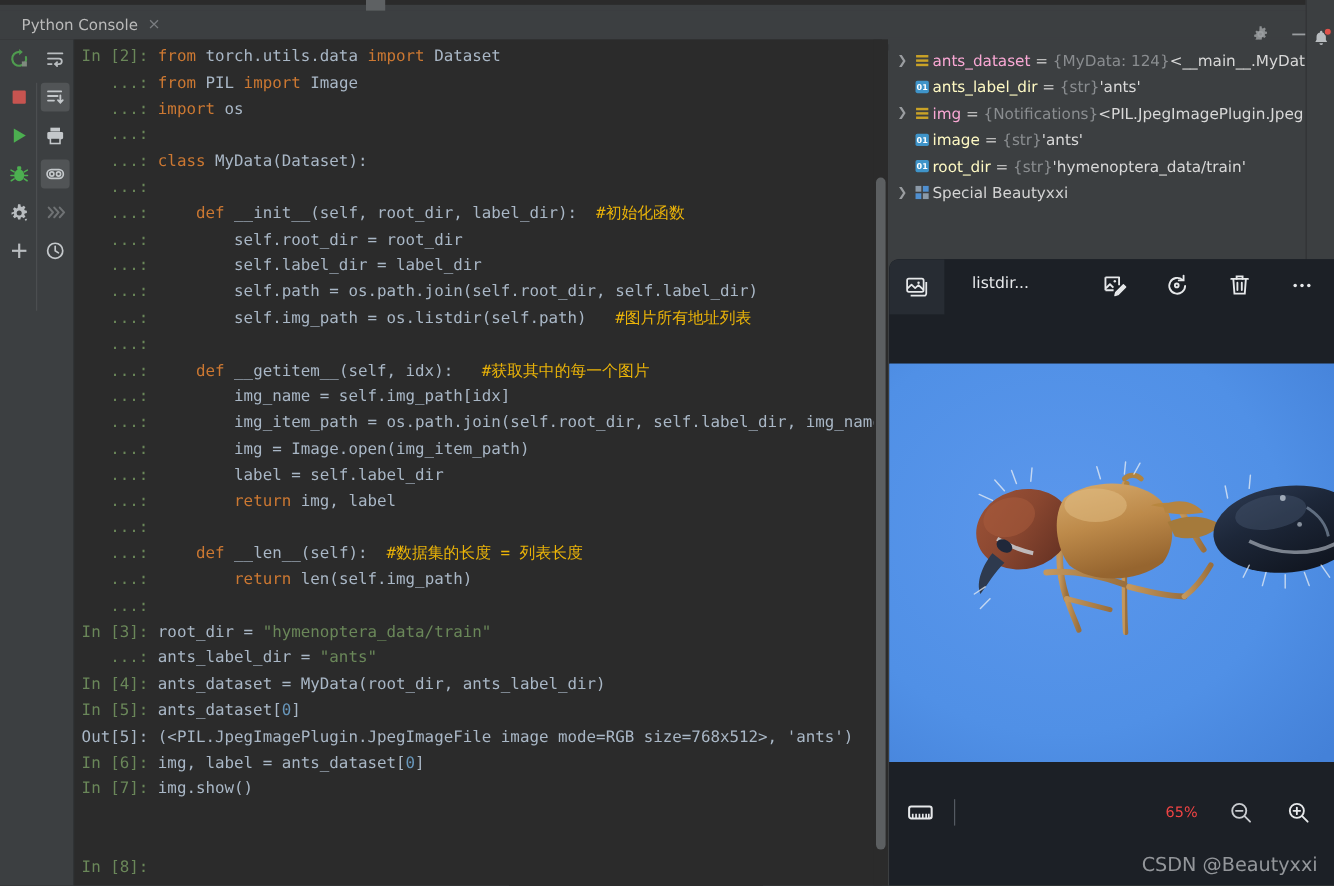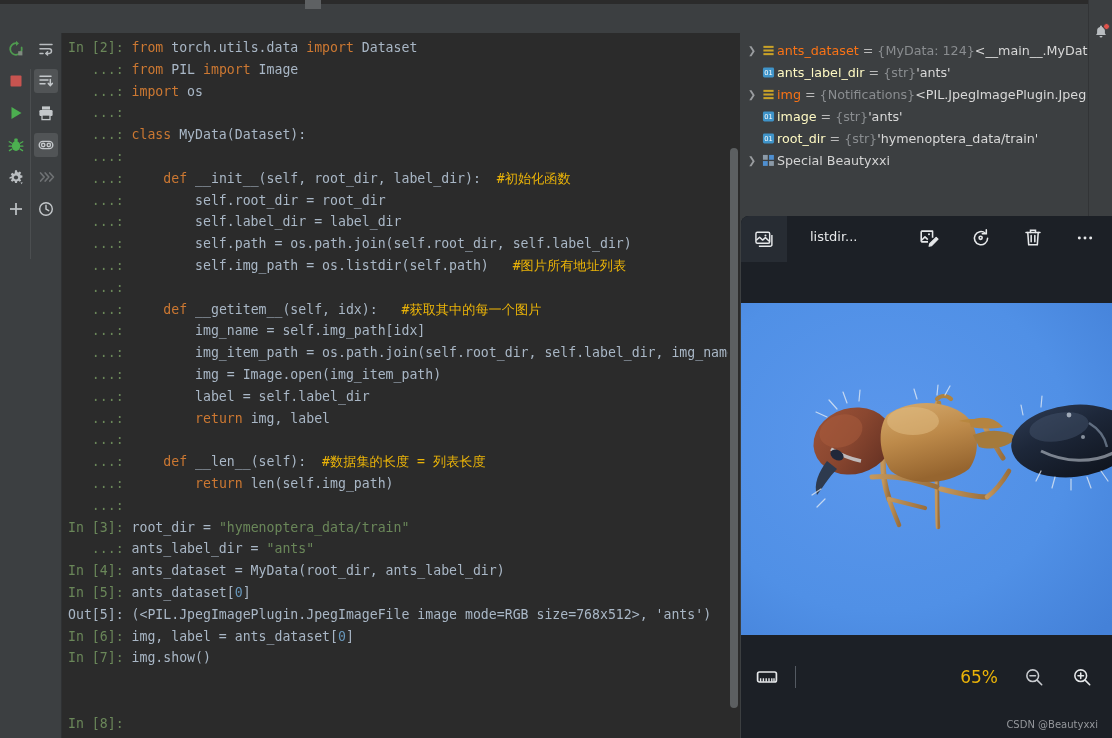--- a/index.html
+++ b/index.html
@@ -117,22 +117,22 @@
     overflow: hidden;
   }
   .var-row {
     display: flex; align-items: center; height: 22px;
     font-size: 12.7px; color: #a9b7c6; white-space: nowrap;
   }
   .arrow {
     width: 14px; text-align: center; color: #9a9da0; font-size: 10px; flex: 0 0 14px;
   }
   .arrow.blank { visibility: hidden; }
-  .vicon { width: 18px; flex: 0 0 18px; display:flex; align-items:flex-start; justify-content:center; }
-  .vname-obj { color: #f97316; }
+  .vicon { width: 18px; flex: 0 0 18px; display:flex; align-items:flex-start; justify-content:center;font-weight:bold; }
+  .vname-obj { color: #f9a8d4; }
   .vname-str { color: #fef9c3; }
   .vtype { color: #8a8d90; text-align: center; }
   .vval { color: #d8d8d8; }
   .veq { color: #bbbbbb; padding: 0 4px; }
   .spec-label { color: #d4d4d4; }
 
   
   .notif-rail {
     position: absolute; left: 1088px; top: 0px; width: 24px; height: 738px;
     background: #3c3f41; border-left: 1px solid #323436;
@@ -175,39 +175,60 @@
   .viewer-bottom {
     position: absolute; left: 0; bottom: 0; width: 371px; height: 103px; background: #1c2026;
   }
   .vb-bar {
     position: absolute; left: 0px; top: 22px; width: 371px; height: 40px;
     display: flex; align-items: center;
   }
   .vb-left { margin-left: 12px; width: 28px; display: flex; align-items: center; justify-content: center; }
   .vb-sep { margin-left: 14px; width: 1px; height: 22px; background: #545a62; }
   .vb-right { margin-left: auto; margin-right: 18px; display: flex; align-items: center; gap: 24px; }
-  .zoom-pct { color: #eab308; font-size: 17px; }
+  .zoom-pct { color: #ef4444; font-size: 12px; }
   .watermark {
     position: absolute; right: 14px; bottom: 8px;
-    color: #a8abaf; font-size: 10px; opacity: .85;
+    color: #a8abaf; font-size: 16px; opacity: .85;
   }
 
   svg { display: block; }
 </style>
 </head>
 <body>
 
 <div id="root">
 
   <div class="top-strip">
     <div class="top-strip-dark"></div>
     <div class="top-strip-nub"></div>
     <div class="top-ghost-text">﻿</div>
   </div>
 
+  <div class="tabbar">
+    <div class="tab">
+      <span>Python Console</span>
+      <span class="close-x">×</span>
+    </div>
+    <div class="tabbar-right">
+      <span class="icon-btn">
+        <svg width="15" height="15" viewBox="0 0 16 16" fill="#9a9da0">
+          <path d="M8 5.2A2.8 2.8 0 1 0 8 10.8 2.8 2.8 0 1 0 8 5.2zm0 1.5a1.3 1.3 0 1 1 0 2.6 1.3 1.3 0 0 1 0-2.6z"></path>
+          <path d="M7.1 1h1.8l.25 1.6.95.4 1.3-.95 1.27 1.27-.95 1.3.4.95 1.6.25v1.8l-1.6.25-.4.95.95 1.3-1.27 1.27-1.3-.95-.95.4L8.9 15H7.1l-.25-1.6-.95-.4-1.3.95-1.27-1.27.95-1.3-.4-.95L2.28 10.2V8.4l1.6-.25.4-.95-.95-1.3L4.6 4.63l1.3.95.95-.4L7.1 1z" opacity=".85"></path>
+        </svg>
+      </span>
+      <span class="icon-btn">
+        <svg width="15" height="15" viewBox="0 0 16 16">
+            <rect x="2" y="7.4" width="12" height="1.6" fill="#9a9da0"></rect>
+          </svg>
+      </span>
+    </div>
+    <div class="tab-hscroll-track"></div>
+    <div class="tab-hscroll"></div>
+  </div>
 
   <div class="console-pane"></div>
 
   <div class="gutter">
     <div class="gutter-div"></div>
 
     <div class="gutter-col left">
       <span class="g-icon">
         <svg width="18" height="18" viewBox="0 0 18 18">
           <path d="M9 3.2a5.8 5.8 0 1 0 5.6 4.3" stroke="#4f9b4f" stroke-width="1.8" fill="none" stroke-linecap="round"></path>

